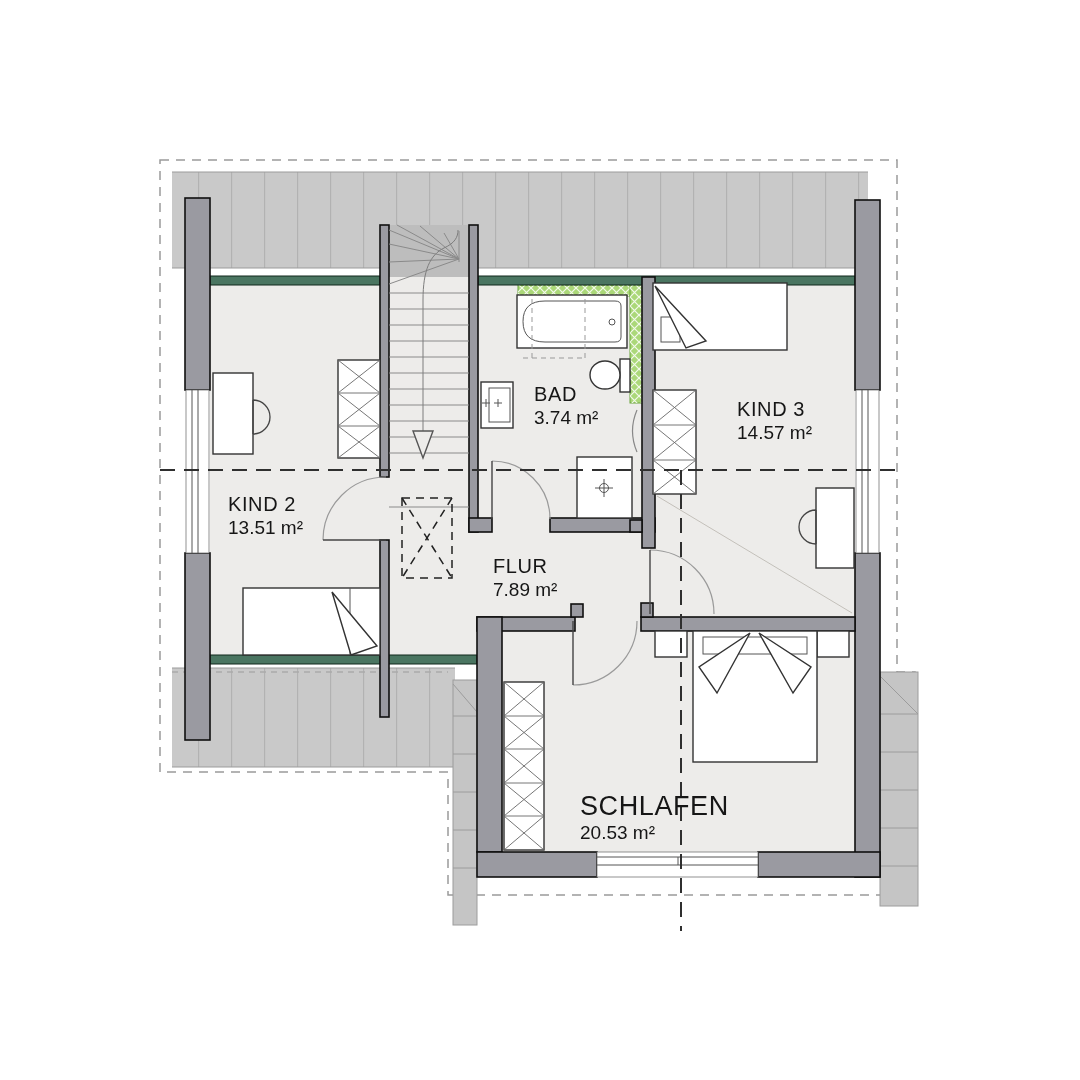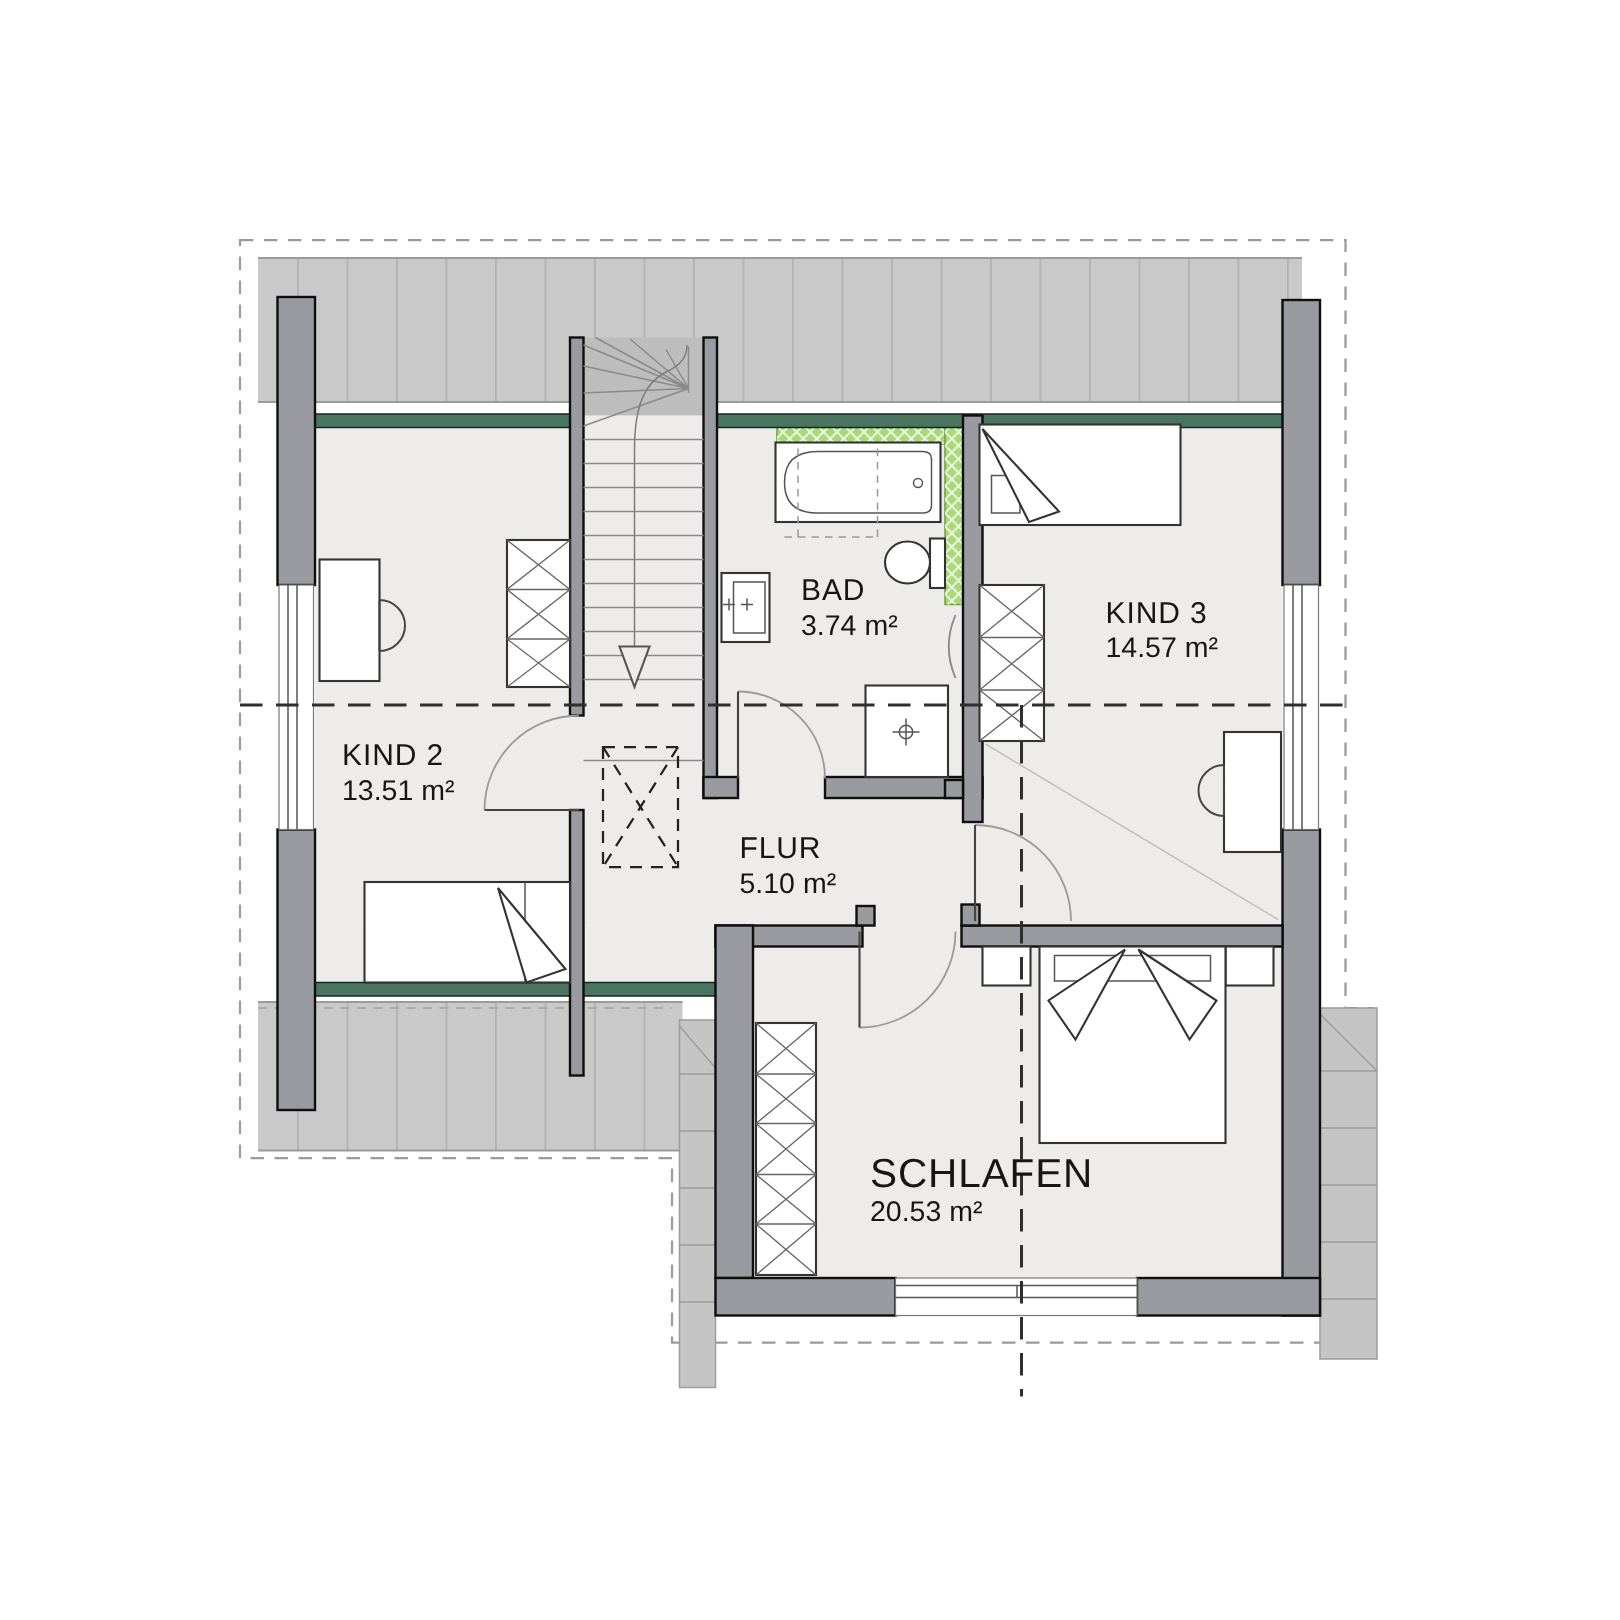--- a/index.html
+++ b/index.html
@@ -224,19 +224,19 @@
   <div class="room-label" style="left:534px;top:384px">
     <div class="room-name">BAD</div>
     <div class="room-area">3.74 m²</div>
   </div>
   <div class="room-label" style="left:737px;top:399px">
     <div class="room-name">KIND 3</div>
     <div class="room-area">14.57 m²</div>
   </div>
   <div class="room-label" style="left:493px;top:556px">
     <div class="room-name">FLUR</div>
-    <div class="room-area">5.10 m²</div>
-  </div>
-  <div class="room-label" style="left:580px;top:768px">
+    <div class="room-area">7.89 m²</div>
+  </div>
+  <div class="room-label" style="left:580px;top:792px">
     <div class="room-name big">SCHLAFEN</div>
     <div class="room-area">20.53 m²</div>
   </div>
 </div>
 
 </body></html>

